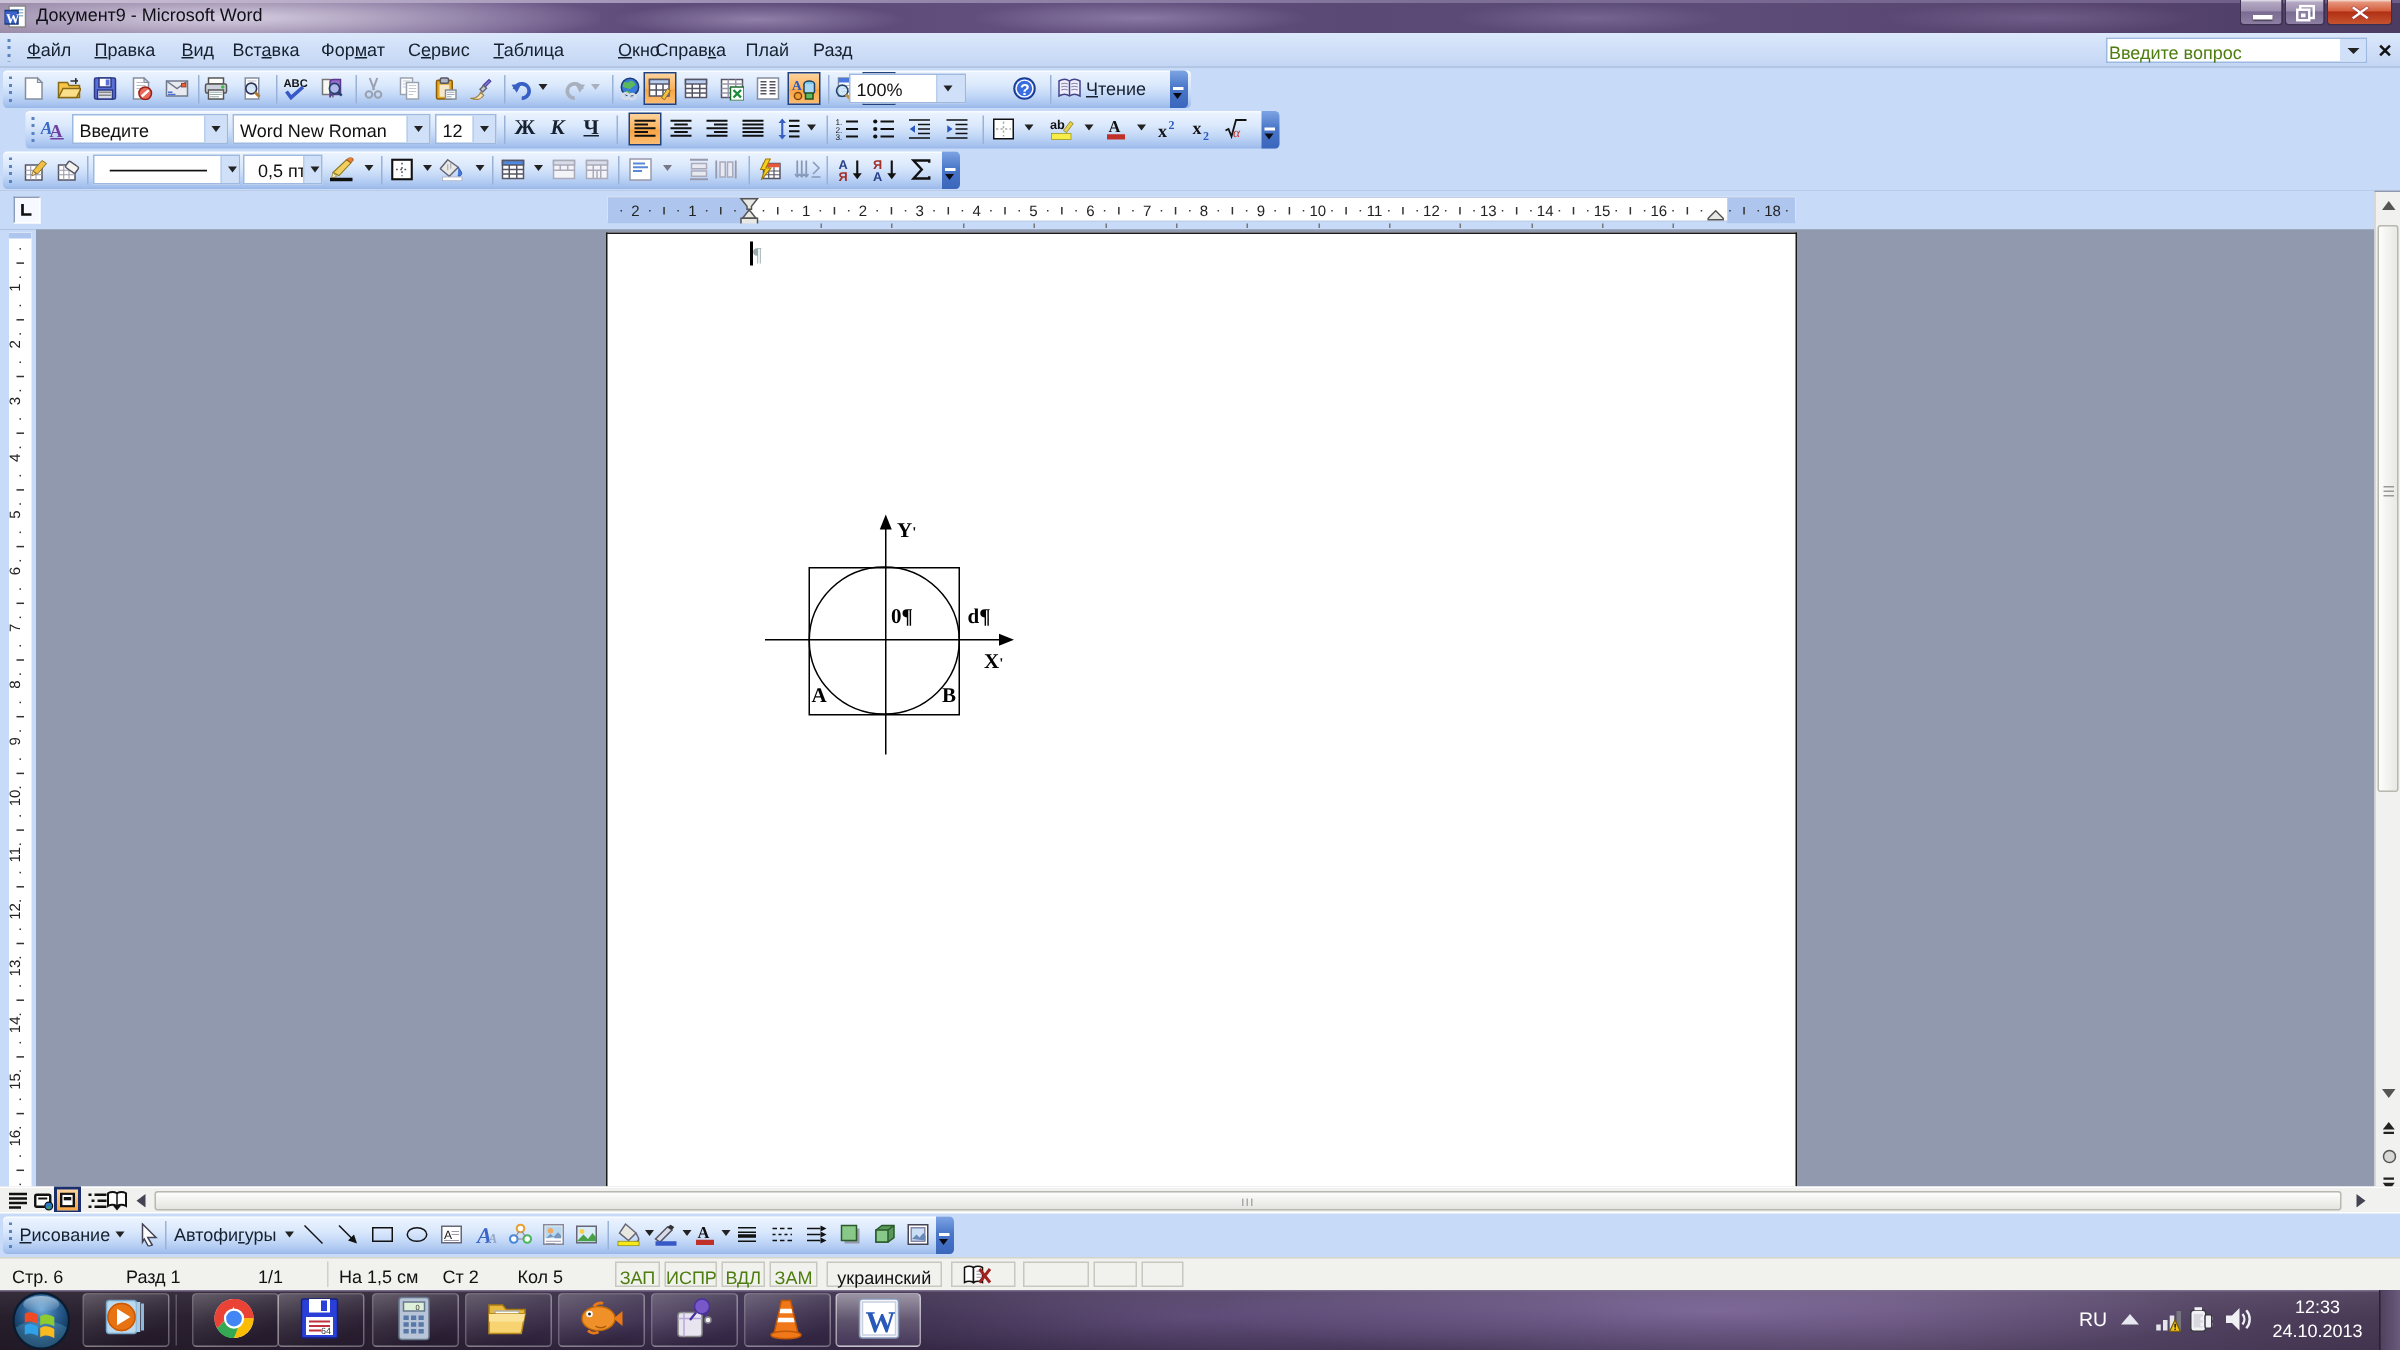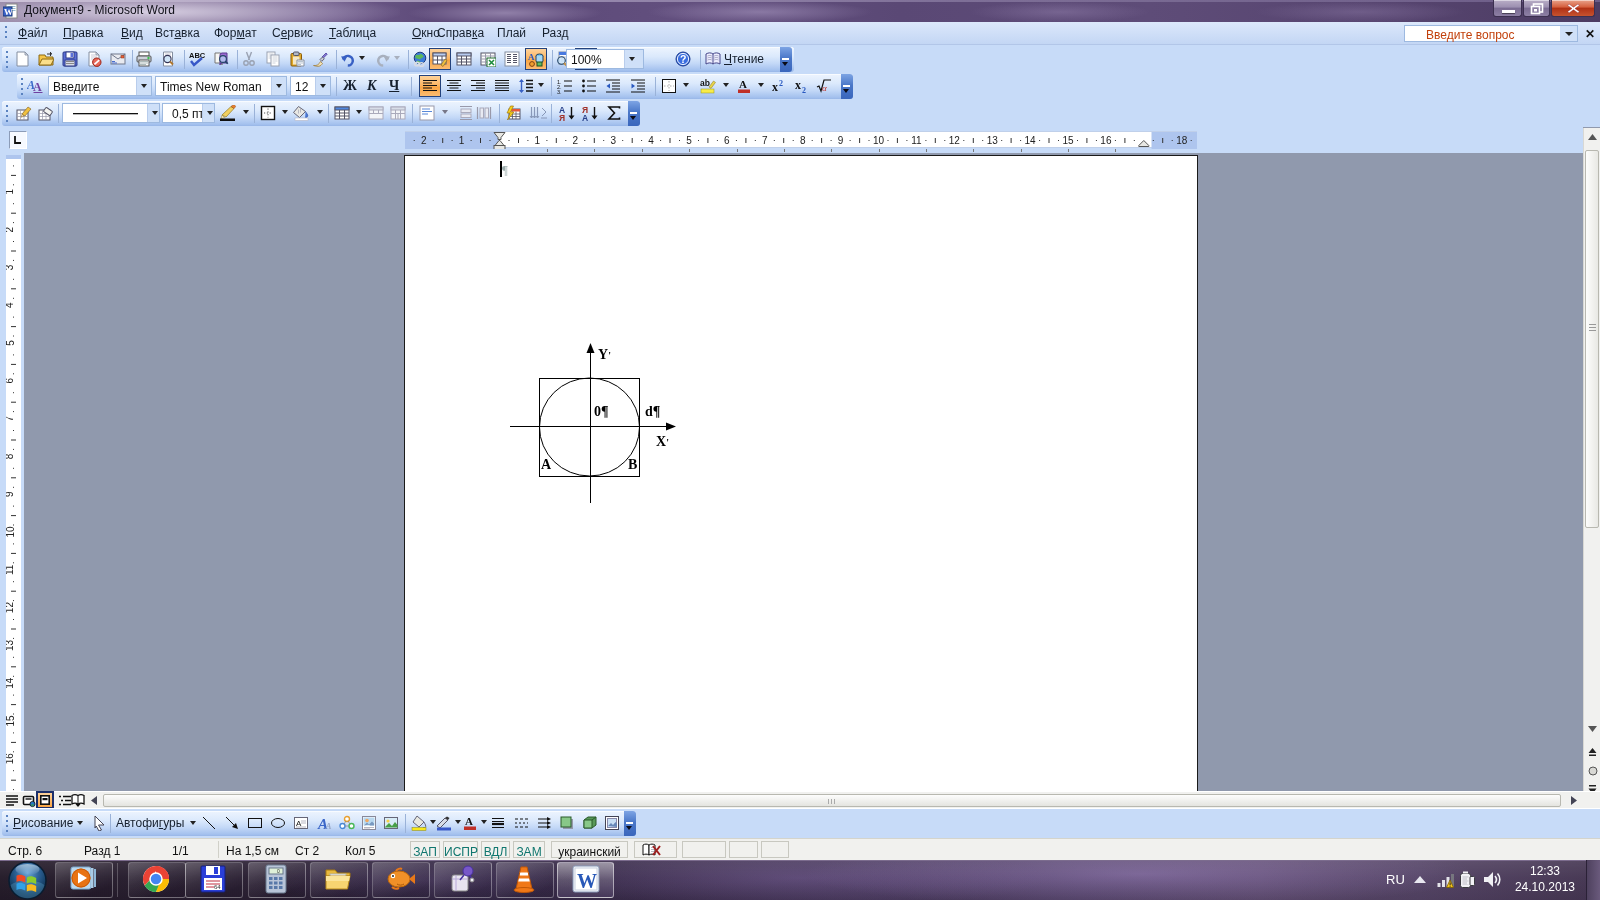--- a/index.html
+++ b/index.html
@@ -19,21 +19,21 @@
 #title-text{left:24px;top:3px;font-size:12px;color:#101018}
 
 .winbtn{position:absolute;top:0;height:17px;border:1px solid #3c3050;border-top:none;border-radius:0 0 3px 3px;
  background:linear-gradient(#b9aec7 0%,#9c8fb0 45%,#7a6b92 50%,#8d7fa4 100%);box-shadow:inset 0 1px 0 rgba(255,255,255,.5)}
 #btn-close{background:linear-gradient(#e9a28b 0%,#d55e3c 45%,#b03014 50%,#c6532f 100%)}
 
 #menubar{left:0;top:22px;width:1600px;height:23px;background:linear-gradient(#dce8fb,#c3d6f4);border-bottom:1px solid #b2c6e8}
 .mitem{position:absolute;top:4px;font-size:12px;color:#16202e}
 .mitem u{text-decoration:underline}
 #qbox{left:1404px;top:3px;width:174px;height:17px;background:#fff;border:1px solid #9db9e0}
-#qbox span{position:absolute;left:21px;top:2px;font-size:12px;color:#c2410c}
+#qbox span{position:absolute;left:1px;top:2px;font-size:12px;color:#4d7c0f}
 #qbox .dd{position:absolute;right:0;top:0;width:17px;height:15px;background:#cfe0f8}
 #qbox .dd:after{content:"";position:absolute;left:5px;top:6px;border:4px solid transparent;border-top:4px solid #222}
 #qclose{left:1585px;top:6px;width:12px;height:12px;font-size:12px;font-weight:bold;color:#111;line-height:12px}
 
 #tbzone{left:0;top:45px;width:1600px;height:82px;background:#c7dbf8}
 .strip{position:absolute;height:25px;border-radius:3px;box-shadow:inset 0 -1px 0 #83a3d8,inset 0 1px 0 #fbfdff;
  background:linear-gradient(#edf4fe 0%,#dcea fc 40%,#c2d8f6 65%,#a3c0ec 92%,#98b6e6 100%);
  box-shadow:inset 0 1px 0 #f8fbff}
 .strip{background:linear-gradient(#edf4fe 0%,#dbe9fc 38%,#c3d8f7 66%,#a4c1ee 93%,#98b6e7 100%)}
 #strip1{left:2px;top:2px;width:792px}
@@ -71,21 +71,21 @@
 #hscrollrow{left:0;top:791px;width:1600px;height:17px;background:#f1f1ef;border-top:1px solid #fff}
 .sbthumb{position:absolute;background:linear-gradient(90deg,#fdfdfc,#e8e8e4);border:1px solid #b8b8b0;border-radius:2px}
 
 .viewbtn{position:absolute;top:1px;width:17px;height:15px}
 
 #drawrow{left:0;top:808px;width:1600px;height:30px;background:#c7dbf8;border-top:1px solid #fff}
 #dstrip{left:2px;top:2px;width:634px;height:25px}
 
 #statusbar{left:0;top:838px;width:1600px;height:22px;background:#f1f1ee;border-top:1px solid #d4d4cc;font-size:12px;color:#111}
 .stxt{position:absolute;top:5px;white-space:nowrap}
-.scell{position:absolute;top:2px;height:17px;border:1px solid #c8c8c0;color:#0f766e;text-align:center;font-size:12px;padding-top:3px}
+.scell{position:absolute;top:2px;height:17px;border:1px solid #c8c8c0;color:#4d7c0f;text-align:center;font-size:12px;padding-top:3px}
 
 #taskbar{left:0;top:860px;width:1600px;height:40px;
  background:
  linear-gradient(180deg, rgba(255,255,255,.09), rgba(255,255,255,.02) 45%, rgba(0,0,0,.05)),
  radial-gradient(ellipse 430px 44px at 1140px 14px, rgba(152,126,188,.55), rgba(152,126,188,0) 78%),
  radial-gradient(ellipse 320px 38px at 800px 18px, rgba(125,100,160,.45), rgba(125,100,160,0) 78%),
  radial-gradient(ellipse 200px 30px at 420px 20px, rgba(95,76,125,.35), rgba(95,76,125,0) 78%),
  linear-gradient(90deg,#231a28 0,#2a1f33 280px,#332744 480px,#3b2d4c 680px,#453658 880px,#4f3f63 1080px,#584668 1260px,#524263 1420px,#443551 1600px)}
 #taskbar:before{content:"";position:absolute;top:0;left:0;width:100%;height:1px;background:#7c6c8e}
 .tbtn{position:absolute;top:2px;width:58px;height:36px;border:1px solid rgba(255,255,255,.28);border-radius:3px;background:linear-gradient(160deg,rgba(255,255,255,.22),rgba(255,255,255,.06) 45%,rgba(20,10,30,.12) 80%)}
@@ -311,21 +311,21 @@
     <svg class="icon" style="left:10px" viewBox="0 0 16 16">
         <text x="0" y="11" font-size="12" font-style="italic" font-weight="bold" fill="#3868c8" font-family="Liberation Serif">А</text>
         <text x="6" y="13" font-size="12" font-weight="bold" fill="#7040a0" font-family="Liberation Serif">А</text>
         <path d="M6.5 14.5h9" stroke="#7040a0"></path>
       </svg>
     <div class="combo" style="left:31px;width:104px">
         <span class="ct">Введите</span>
         <div class="cdd"></div>
       </div>
     <div class="combo" style="left:138px;width:132px">
-        <span class="ct">Times New Roman</span>
+        <span class="ct">Word New Roman</span>
         <div class="cdd"></div>
       </div>
     <div class="combo" style="left:273px;width:41px">
         <span class="ct">12</span>
         <div class="cdd"></div>
       </div>
     <div class="tsep" style="left:319px"></div>
     <div class="tbtxt" style="left:326px;top:4px;font-family:'Liberation Serif';font-weight:bold;font-size:14px">Ж</div>
     <div class="tbtxt" style="left:350px;top:4px;font-family:'Liberation Serif';font-weight:bold;font-style:italic;font-size:14px">К</div>
     <div class="tbtxt" style="left:372px;top:4px;font-family:'Liberation Serif';font-weight:bold;font-size:14px;text-decoration:underline">Ч</div>

